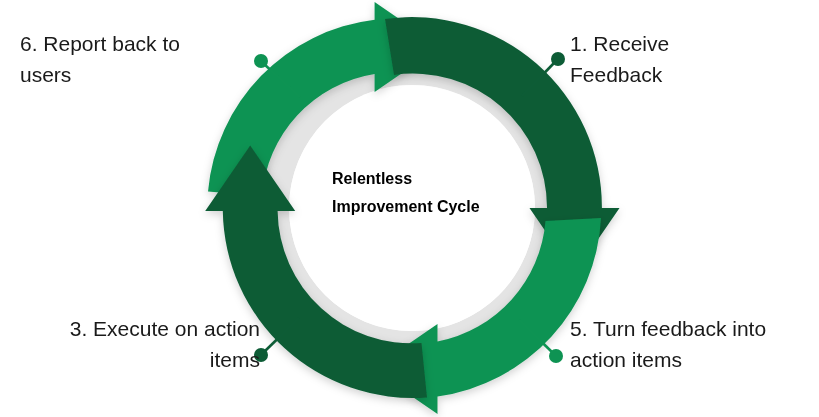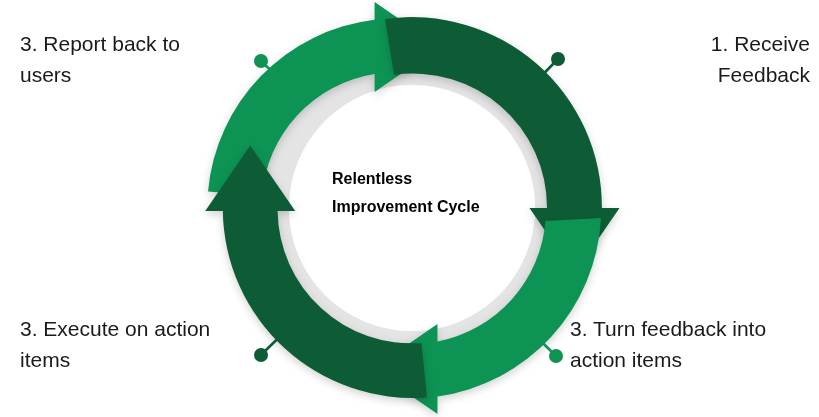--- a/index.html
+++ b/index.html
@@ -37,23 +37,23 @@
   .callout {
     position: absolute;
     font-family: "Liberation Sans", sans-serif;
     font-size: 21px;
     font-weight: normal;
     line-height: 31px;
     color: #1a1a1a;
     white-space: pre-line;
   }
   .callout-4 { left: 20px;  top: 28px;  width: 230px; text-align: left; }
-  .callout-1 { left: 570px; top: 28px;  width: 240px; text-align: right; }
+  .callout-1 { left: 570px; top: 28px;  width: 240px; text-align: left; }
   .callout-2 { left: 570px; top: 313px; width: 248px; text-align: left; }
-  .callout-3 { left: 20px;  top: 313px; width: 240px; text-align: left; }
+  .callout-3 { left: 20px;  top: 313px; width: 240px; text-align: right; }
 </style>
 </head>
 <body>
 
 <div id="canvas">
 
   <svg id="cycle-svg" viewBox="0 0 819 417">
     <defs>
       <filter id="softshadow" x="-30%" y="-30%" width="160%" height="160%">
         <feDropShadow dx="0" dy="3" stdDeviation="4" flood-color="#000000" flood-opacity="0.18"></feDropShadow>
@@ -135,25 +135,25 @@
     <g>
       <line x1="264" y1="352" x2="299" y2="318" stroke="#0d5c36" stroke-width="2.6"></line>
       <circle cx="261" cy="355" r="7" fill="#0d5c36"></circle>
     </g>
   </svg>
 
   <div class="center-text">Relentless
 Improvement
 Cycle</div>
 
-  <div class="callout callout-4">3. Report back to
+  <div class="callout callout-4">6. Report back to
 users</div>
 
   <div class="callout callout-1">1. Receive
 Feedback</div>
 
-  <div class="callout callout-2">3. Turn feedback into
+  <div class="callout callout-2">5. Turn feedback into
 action items</div>
 
   <div class="callout callout-3">3. Execute on action
 items</div>
 
 </div>
 
 </body></html>

